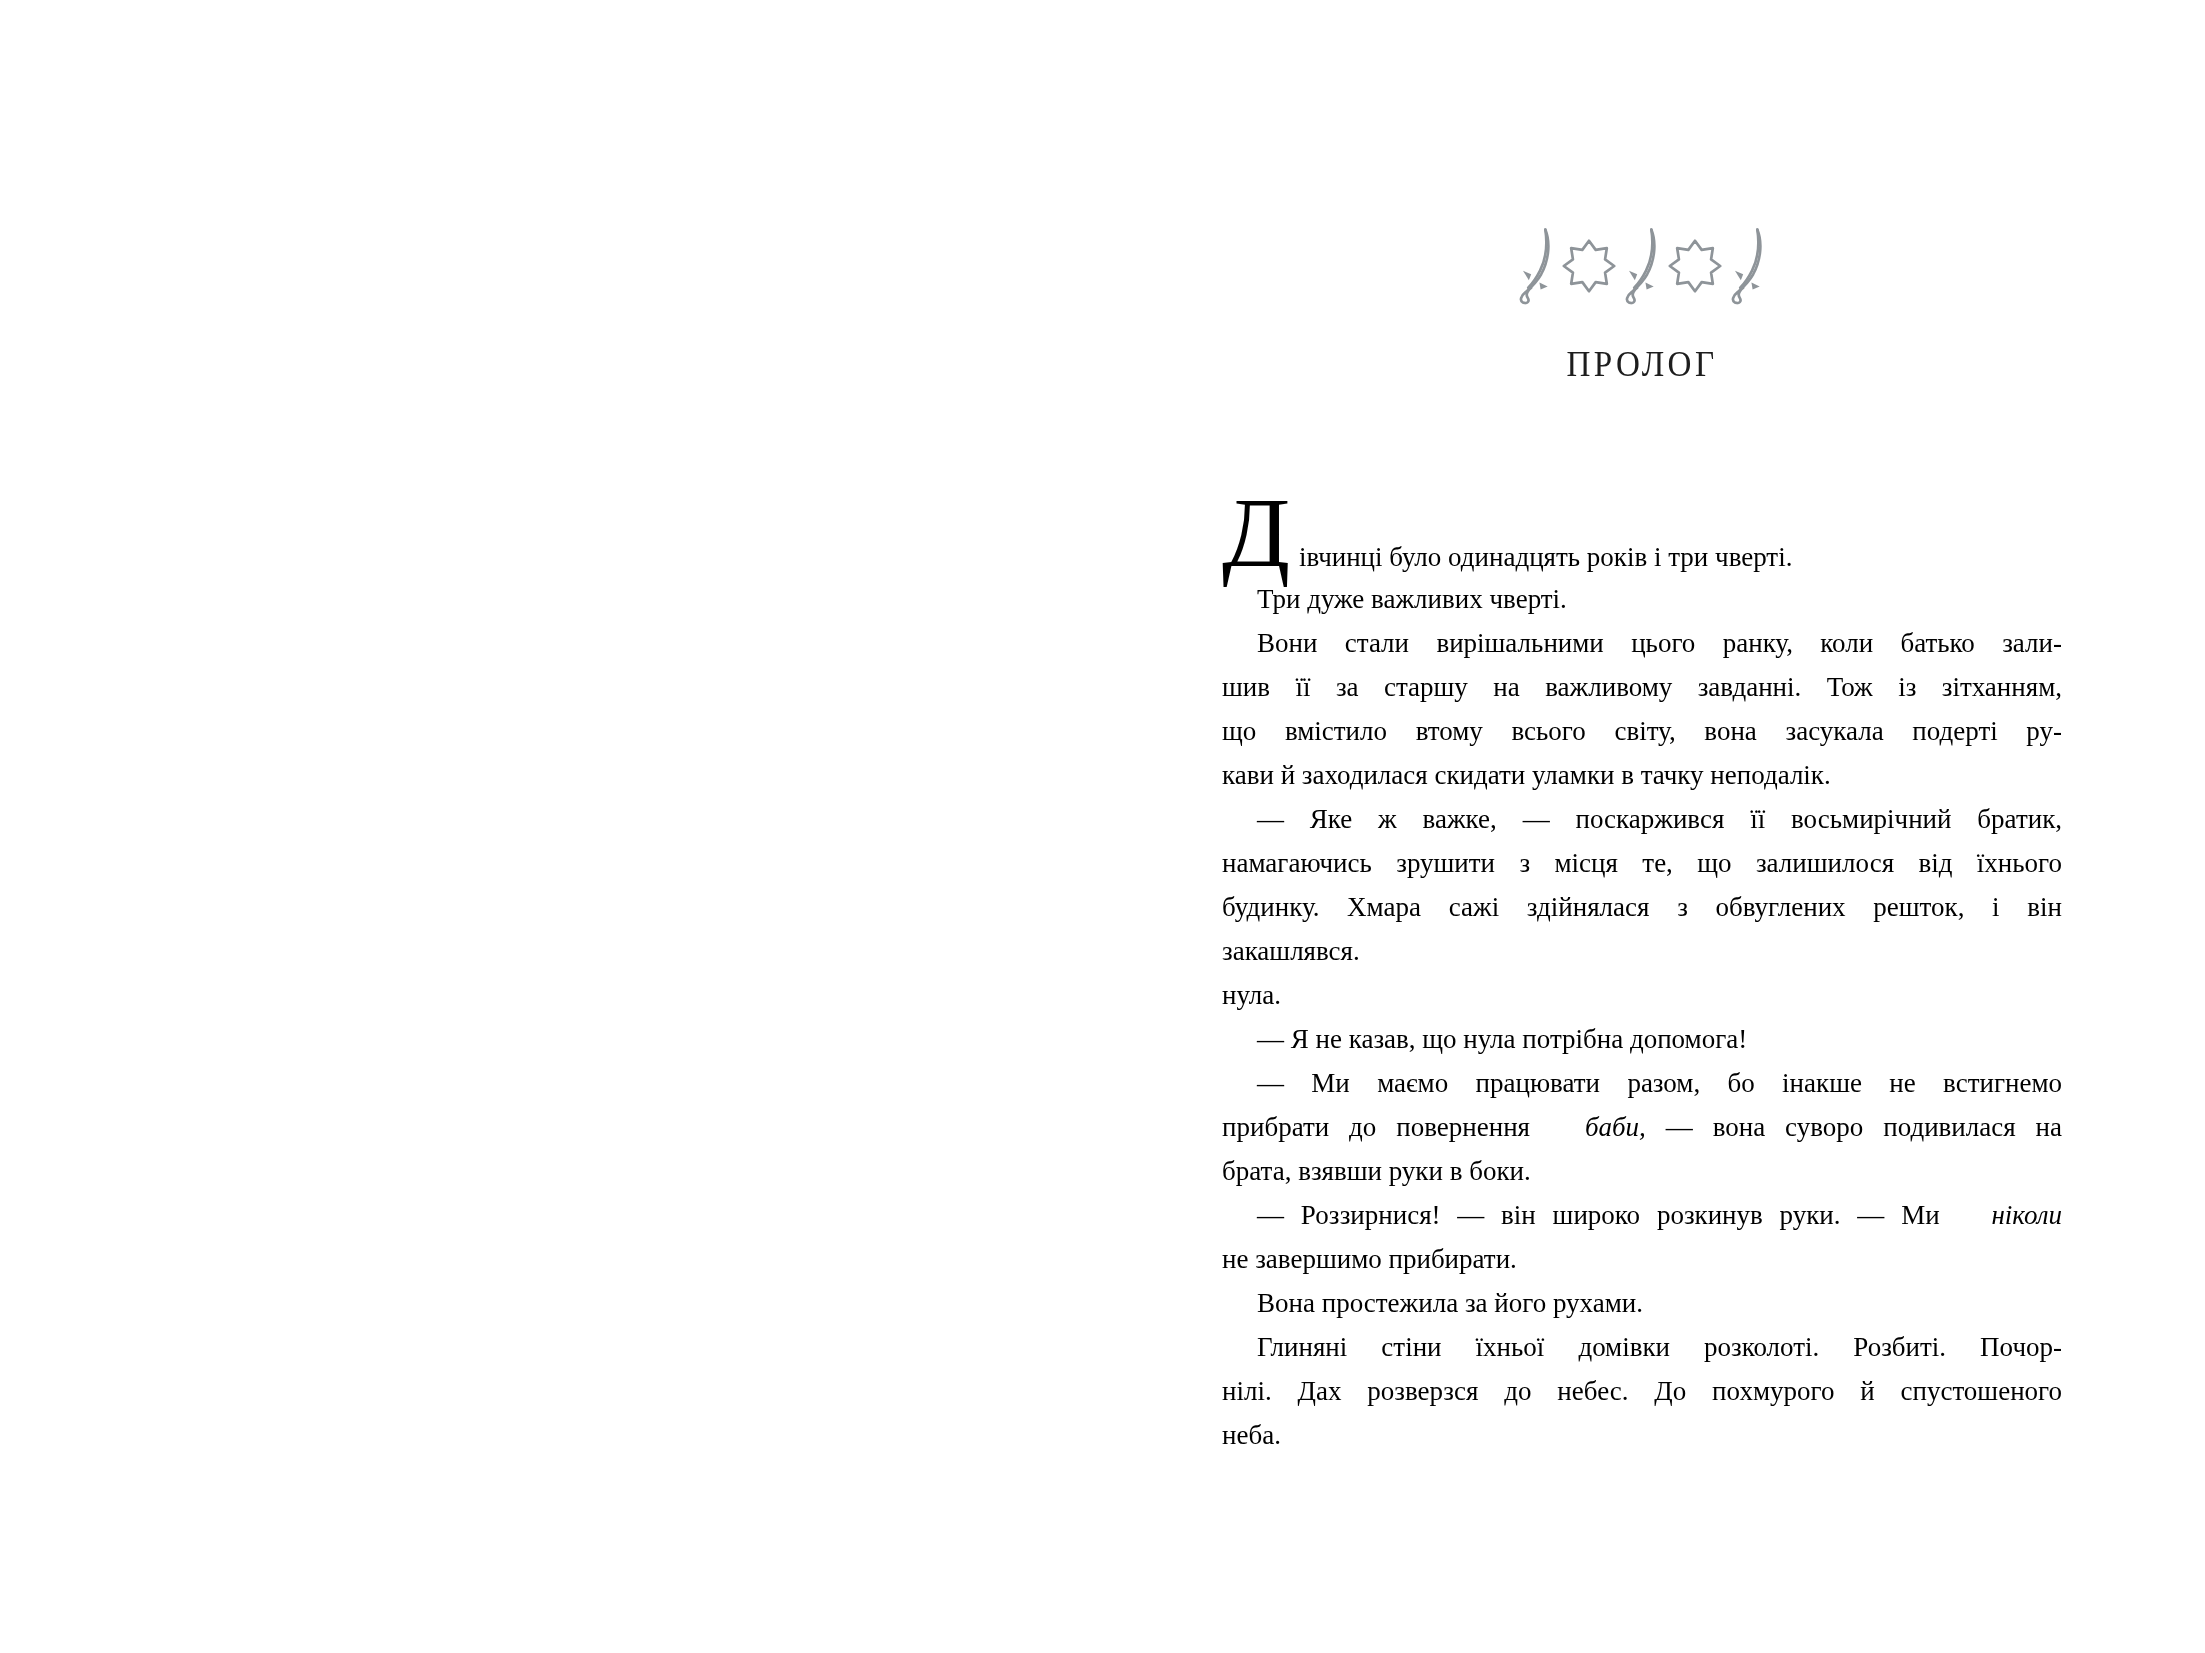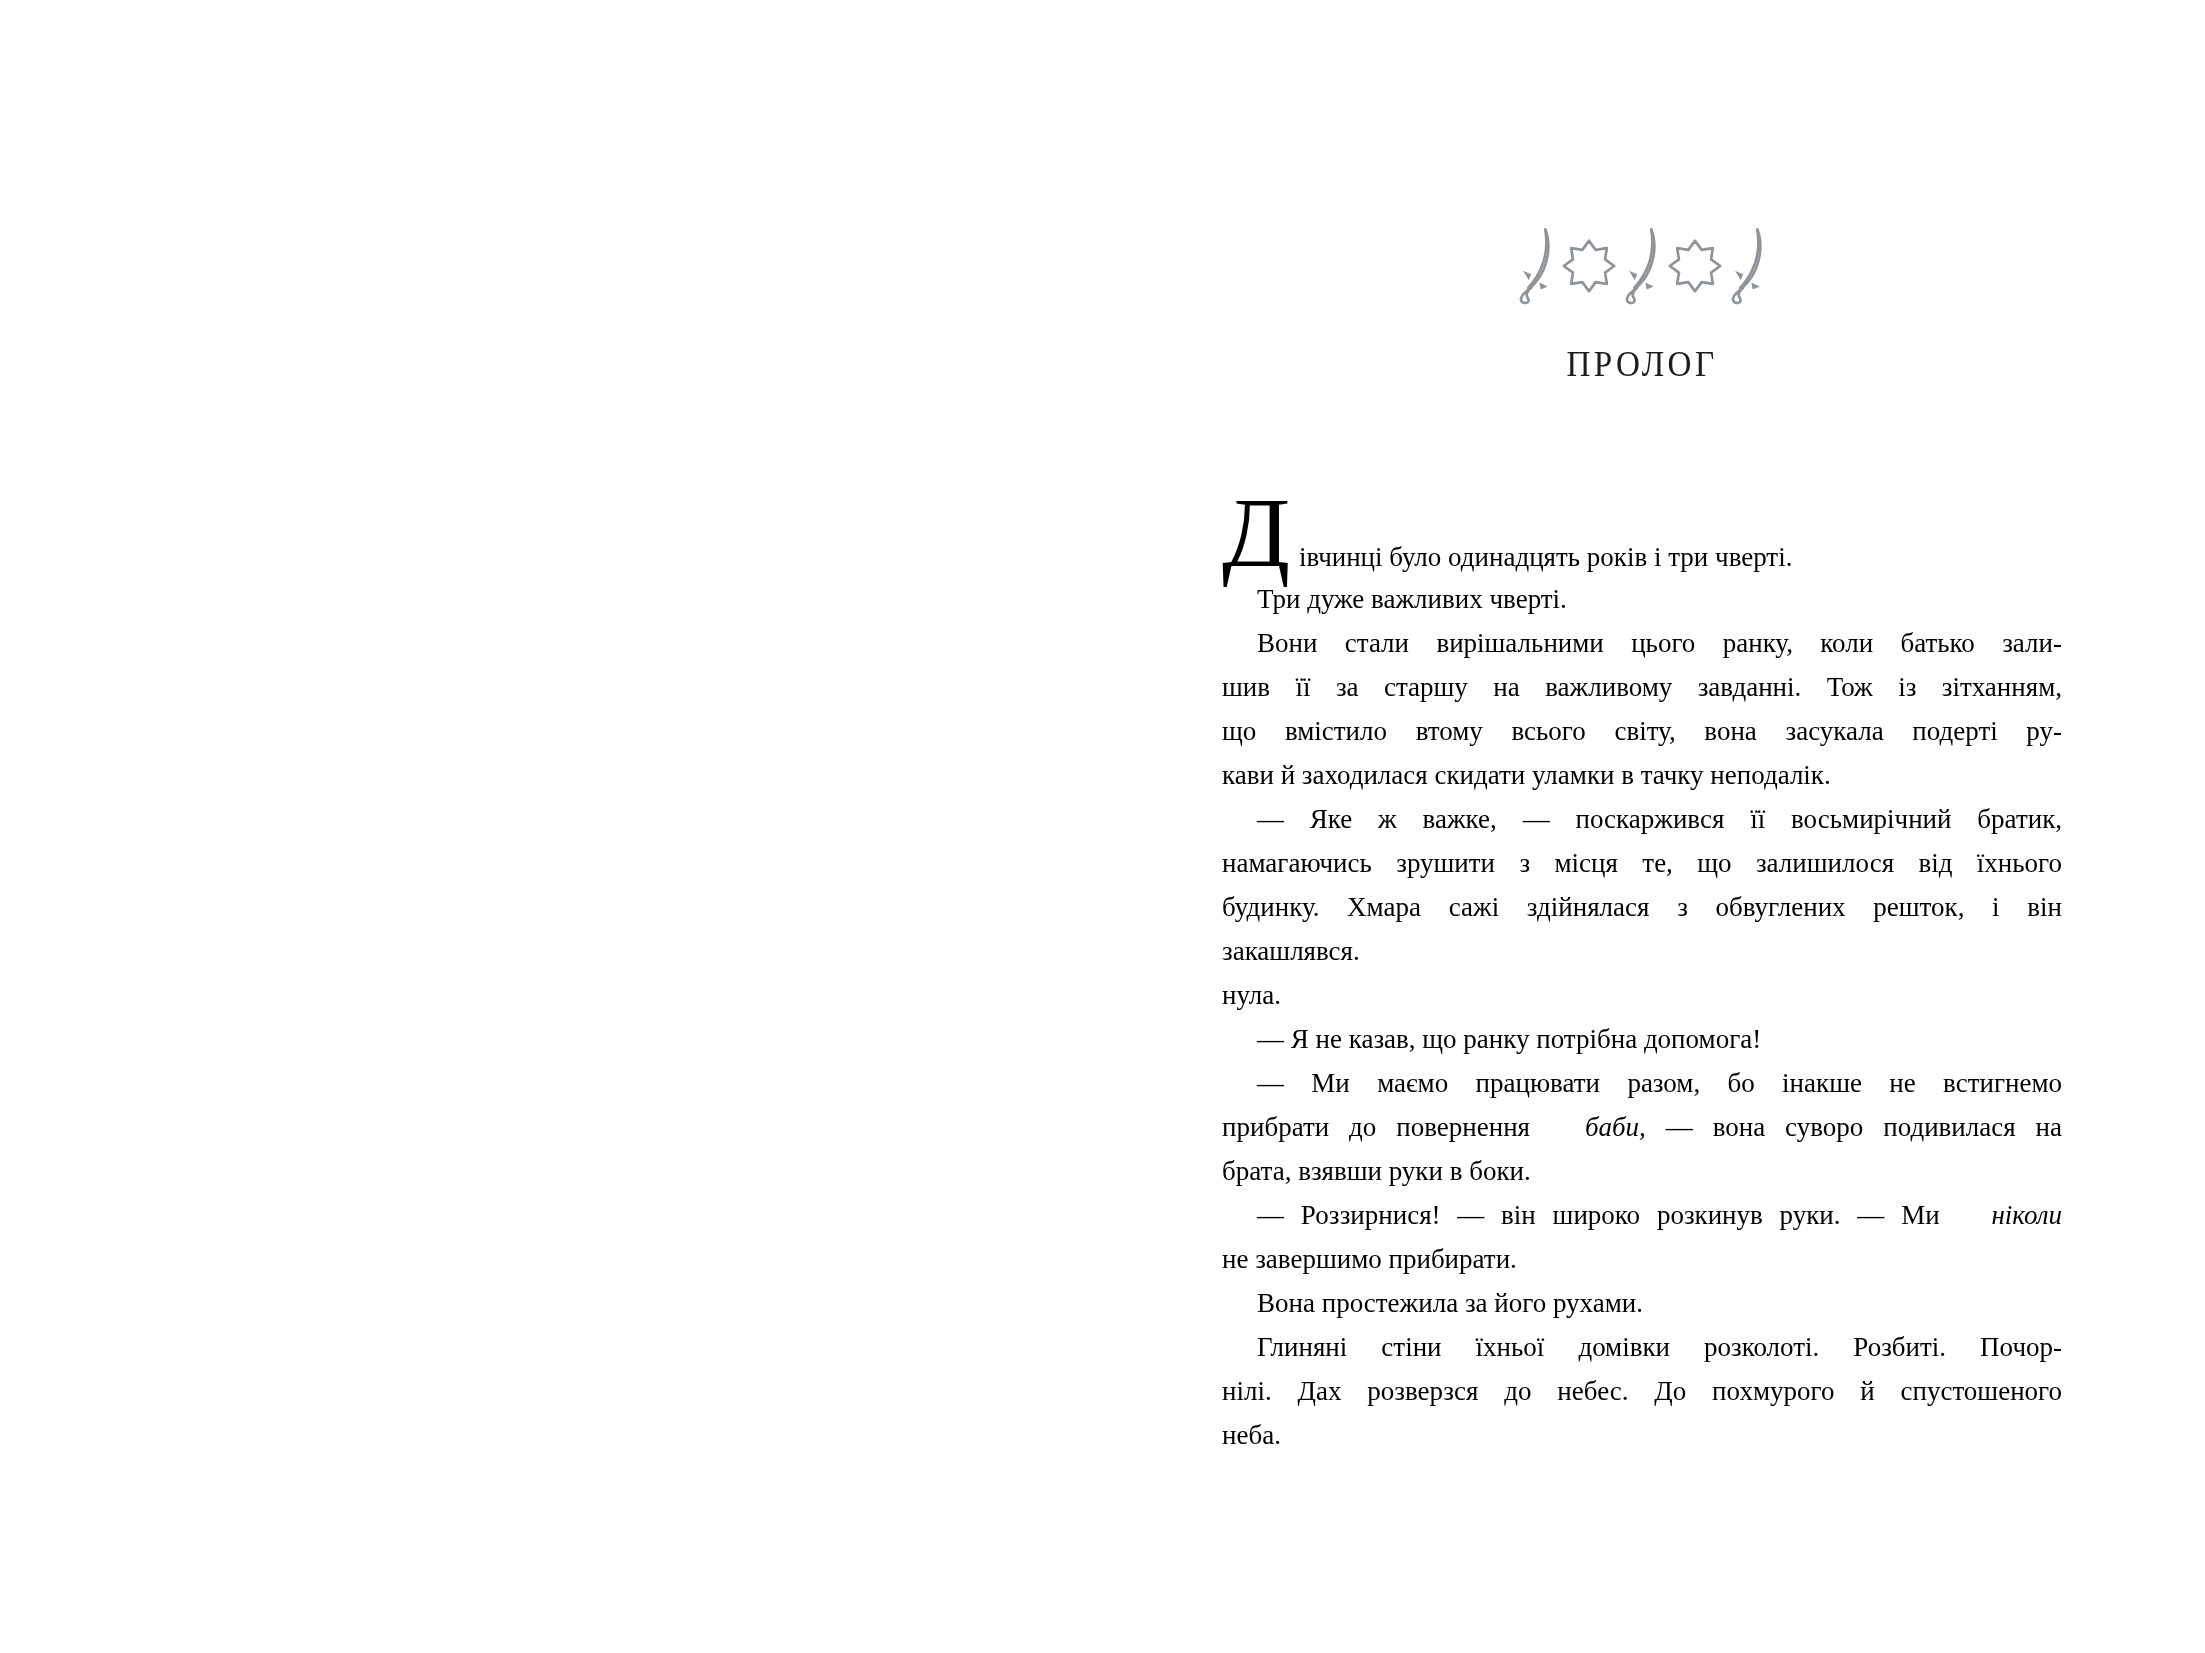--- a/index.html
+++ b/index.html
@@ -117,21 +117,21 @@
         <div>
           <div class="line just indent">— Яке ж важке, — поскаржився її восьмирічний братик,</div>
           <div class="line just">намагаючись зрушити з місця те, що залишилося від їхнього</div>
           <div class="line just">будинку. Хмара сажі здійнялася з обвуглених решток, і він</div>
           <div class="line">закашлявся.</div>
         </div>
         <div>
           <div class="line">нула.</div>
         </div>
         <div>
-          <div class="line indent">— Я не казав, що ранку потрібна допомога!</div>
+          <div class="line indent">— Я не казав, що нула потрібна допомога!</div>
         </div>
         <div>
           <div class="line just indent">— Ми маємо працювати разом, бо інакше не встигнемо</div>
           <div class="line just">прибрати до повернення <em>баби,</em> — вона суворо подивилася на</div>
           <div class="line">брата, взявши руки в боки.</div>
         </div>
         <div>
           <div class="line just indent">— Роззирнися! — він широко розкинув руки. — Ми <em>ніколи</em></div>
           <div class="line">не завершимо прибирати.</div>
         </div>

